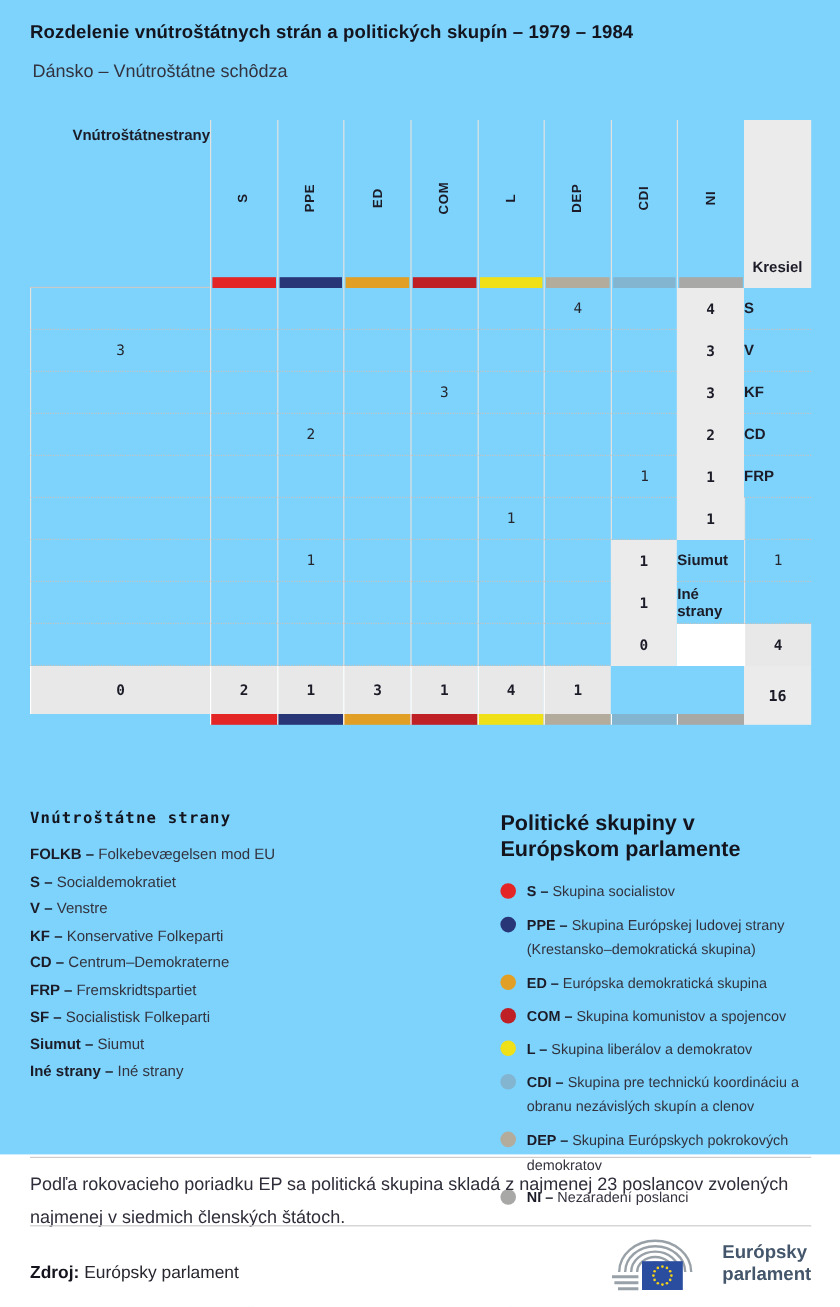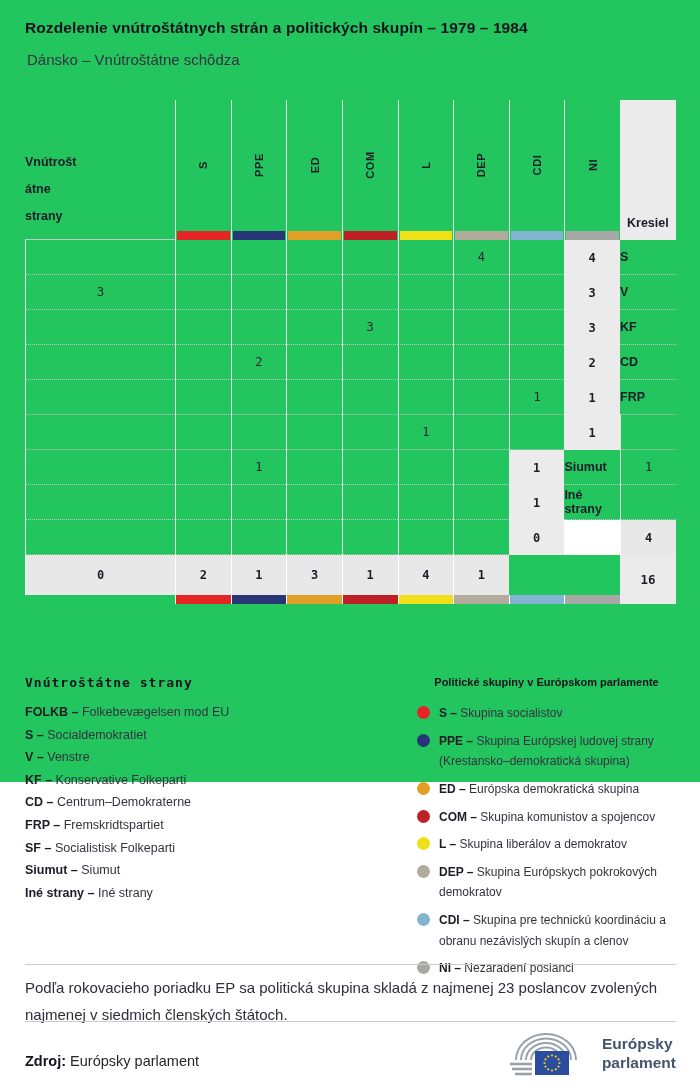--- a/index.html
+++ b/index.html
@@ -2,40 +2,40 @@
 <html><head>
 <meta charset="utf-8">
 <style>
   * { box-sizing: border-box; margin: 0; padding: 0; }
   html,body { background:#ffffff; }
   body {
     width:700px; height:1089px;
     font-family:"Liberation Sans", sans-serif;
     color:#26262e; position:relative; overflow:hidden;
   }
-  .page { position:relative; width:700px; height:782px; background:#22c55e; }
+  .page { position:relative; width:700px; height:962px; background:#7dd3fc; }
 
   .title {
     position:absolute; left:25px; top:19px;
     font-size:15.5px; font-weight:bold; color:#14141e; letter-spacing:0.1px;
   }
   .subtitle {
     position:absolute; left:27px; top:51px;
     font-size:15px; font-weight:400; color:#33333f;
   }
 
   
   .ptable {
     position:absolute; left:25px; top:100px; width:651px;
     display:grid;
     grid-template-columns:150px repeat(8, 1fr) 56px;
     grid-template-rows:140px repeat(9, 35px) 40px 9px;
   }
   .label-head {
-    display:flex; flex-direction:column; justify-content:flex-end;
+    display:flex; flex-direction:row; justify-content:flex-end;
     padding-bottom:9px; border-bottom:1px solid #c9c9c9;
     font-weight:bold; font-size:12.5px; color:#1c1c28; line-height:2.15;
   }
   .col-head { position:relative; border-left:1px solid #e2e2e2; }
   .col-head .rot {
     position:absolute; left:50%; top:65px;
     transform:translate(-50%,-50%) rotate(-90deg);
     font-weight:bold; font-size:11px; letter-spacing:0.6px; color:#1c1c28;
     white-space:nowrap;
   }
@@ -76,21 +76,21 @@
   .legends { position:absolute; left:25px; top:675px; width:651px; display:flex; }
   .legend-left { width:392px; }
   .legend-left h3 {
     font-family:"DejaVu Sans Mono", monospace;
     font-size:13px; font-weight:bold; letter-spacing:1px;
     color:#14141e; margin:0 0 15px 0;
   }
   .nitem { font-size:12.5px; margin-bottom:8.6px; color:#33333f; }
   .nitem b { color:#1c1c28; }
   .legend-right { width:259px; }
-  .legend-right h3 { font-size:11px; font-weight:bold; color:#14141e; margin:1px 0 15px 0;text-align:center; }
+  .legend-right h3 { font-size:18px; font-weight:bold; color:#14141e; margin:1px 0 15px 0; }
   .gitem { display:flex; margin-bottom:7px; }
   .dot { width:13px; height:13px; border-radius:50%; flex:none; margin:3px 9px 0 0; }
   .gitem .gtext { font-size:12px; line-height:1.72; color:#33333f; }
   .gitem .gtext b { color:#1c1c28; }
 
   
   .rule { position:absolute; left:25px; width:651px; height:1px; background:#cccccc; }
   .rule1 { top:964px; }
   .rule2 { top:1021px; }
   .note {
@@ -301,26 +301,26 @@
         </div>
       <div class="gitem">
           <span class="dot" style="background-color: rgb(191, 32, 38);"></span>
           <span class="gtext"><b>COM –</b> <span>Skupina komunistov a spojencov</span></span>
         </div>
       <div class="gitem">
           <span class="dot" style="background-color: rgb(239, 224, 23);"></span>
           <span class="gtext"><b>L –</b> <span>Skupina liberálov a demokratov</span></span>
         </div>
       <div class="gitem">
+          <span class="dot" style="background-color: rgb(132, 181, 208);"></span>
+          <span class="gtext"><b>CDI –</b> <span>Skupina pre technickú koordináciu a obranu nezávislých skupín a clenov</span></span>
+        </div>
+      <div class="gitem">
           <span class="dot" style="background-color: rgb(179, 172, 157);"></span>
           <span class="gtext"><b>DEP –</b> <span>Skupina Európskych pokrokových demokratov</span></span>
-        </div>
-      <div class="gitem">
-          <span class="dot" style="background-color: rgb(132, 181, 208);"></span>
-          <span class="gtext"><b>CDI –</b> <span>Skupina pre technickú koordináciu a obranu nezávislých skupín a clenov</span></span>
         </div>
       <div class="gitem">
           <span class="dot" style="background-color: rgb(168, 168, 166);"></span>
           <span class="gtext"><b>NI –</b> <span>Nezaradení poslanci</span></span>
         </div>
     </div>
   </div>
 
   <div class="rule rule1"></div>
   <div class="note">Podľa rokovacieho poriadku EP sa politická skupina skladá z najmenej 23 poslancov zvolených najmenej v siedmich členských štátoch.</div>

